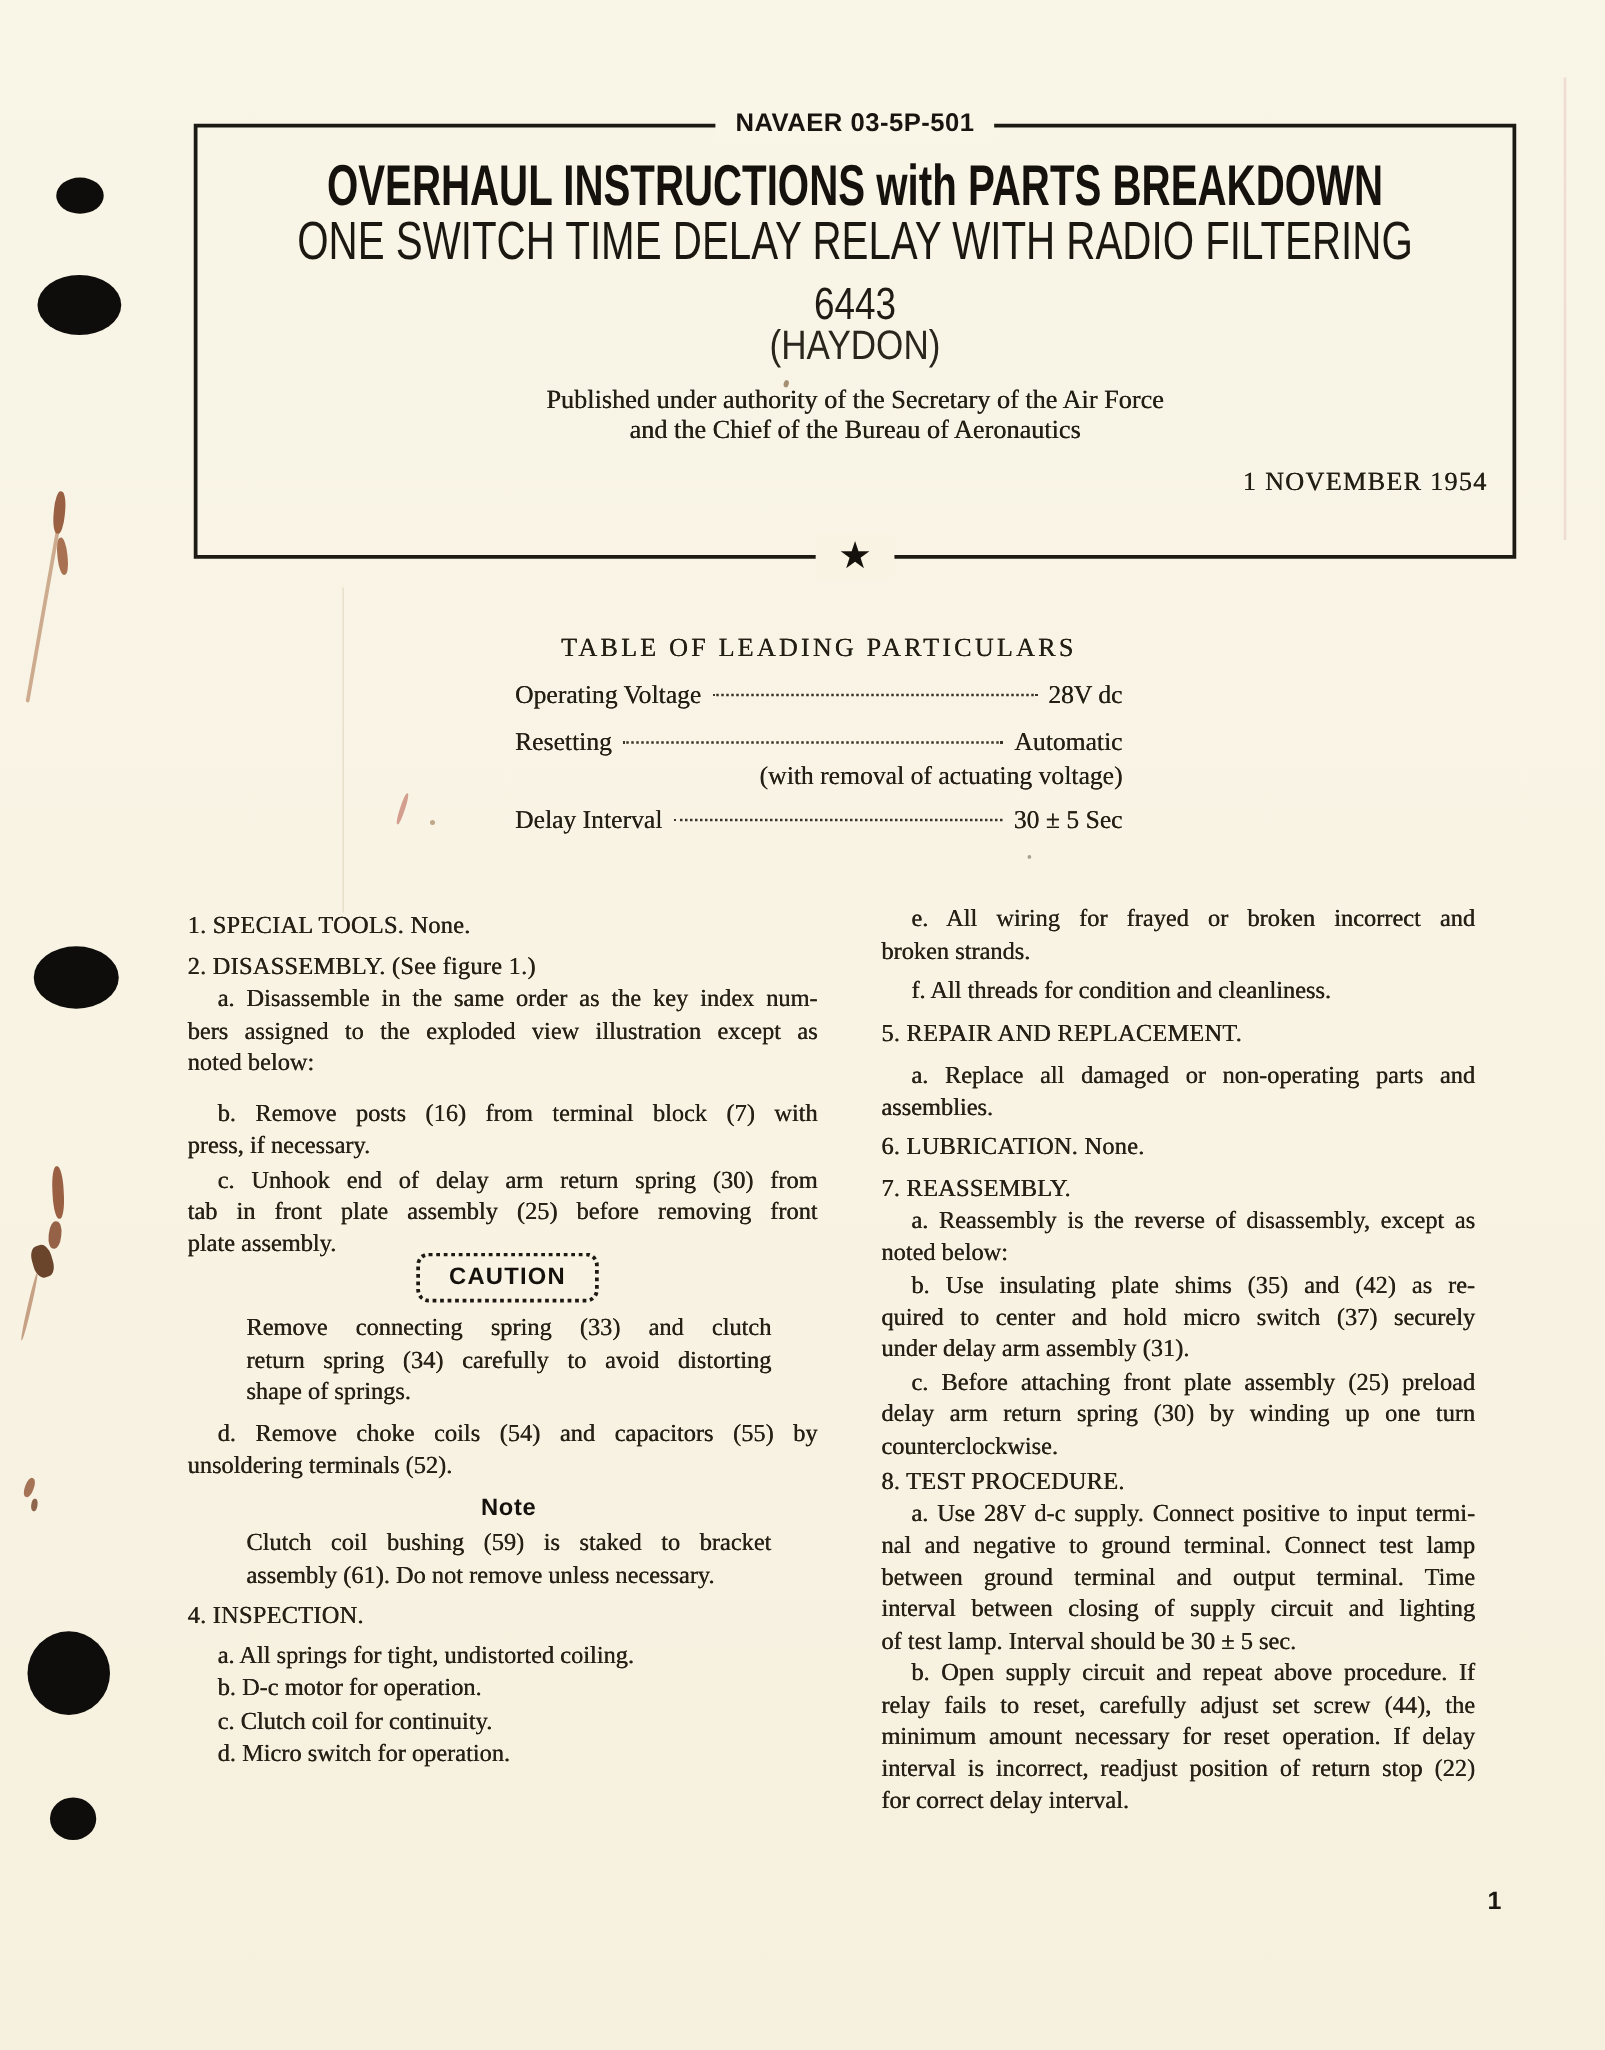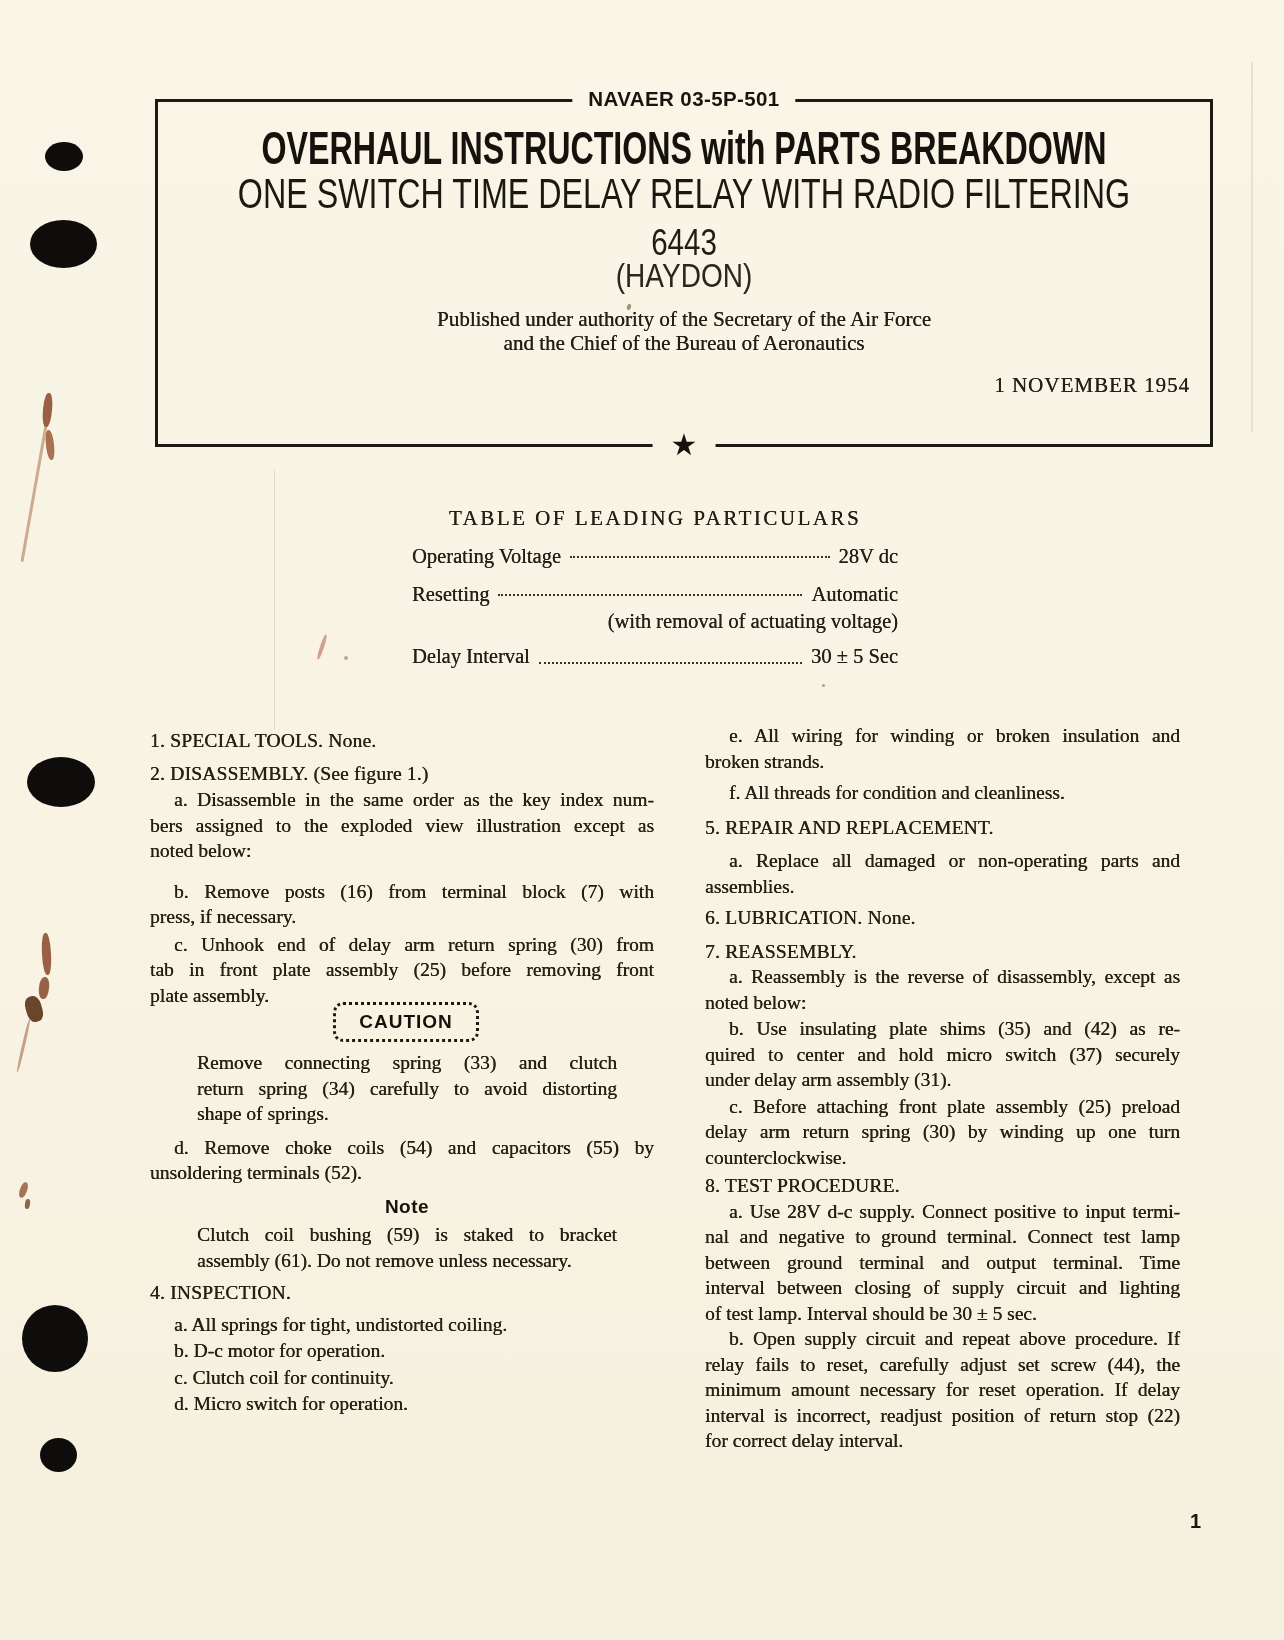--- a/index.html
+++ b/index.html
@@ -63,21 +63,21 @@
     position:absolute;bottom:-19px;left:50%;transform:translateX(-50%);
     background:#f8f3e3;padding:0 18px;font-size:30px;line-height:36px;color:#15120d;
   }
   
   .particulars{position:absolute;left:412px;top:505px;width:486px;
     font-size:20.5px;font-weight:400;text-shadow:.2px 0 0 currentColor;}
   .pt-title{text-align:center;font-size:21px;letter-spacing:2.5px;line-height:26px;margin-bottom:0;}
   .pt-row{display:flex;align-items:baseline;line-height:26px;margin-top:12px;}
   .pt-row .lead{flex:1;border-bottom:2.6px dotted #3a342a;margin:0 9px;transform:translateY(-5px);}
   .pt-note{text-align:right;line-height:26px;margin-top:1px;}
-  .pt-row.delay{margin-top:9px;align-items:flex-end;}
+  .pt-row.delay{margin-top:9px;}
   
   .col{position:absolute;font-size:19.5px;line-height:25.5px;
     text-shadow:.3px .15px 0 currentColor;color:#262116;}
   .col-left{left:150px;top:728px;width:504px;}
   .col-right{left:705px;top:723px;width:475px;}
   .jl{text-align:justify;text-align-last:justify;}
   .jl.last{text-align-last:left;}
   .para .jl:first-child{text-indent:24px;}
   .para.noindent .jl{text-indent:0;}
   .heading{letter-spacing:.2px;}
@@ -199,21 +199,21 @@
     <div class="para" style="margin-top:1px">
         <div class="jl last">c. Clutch coil for continuity.</div>
       </div>
     <div class="para" style="margin-top:1px">
         <div class="jl last">d. Micro switch for operation.</div>
       </div>
   </div>
 
   <div class="col col-right">
     <div class="para">
-        <div class="jl">e. All wiring for winding or broken insulation and</div>
+        <div class="jl">e. All wiring for frayed or broken incorrect and</div>
         <div class="jl last">broken strands.</div>
       </div>
     <div class="para" style="margin-top:6px">
         <div class="jl last">f. All threads for condition and cleanliness.</div>
       </div>
     <div class="heading" style="margin-top:9px">5. REPAIR AND REPLACEMENT.</div>
     <div class="para" style="margin-top:8px">
         <div class="jl">a. Replace all damaged or non-operating parts and</div>
         <div class="jl last">assemblies.</div>
       </div>

